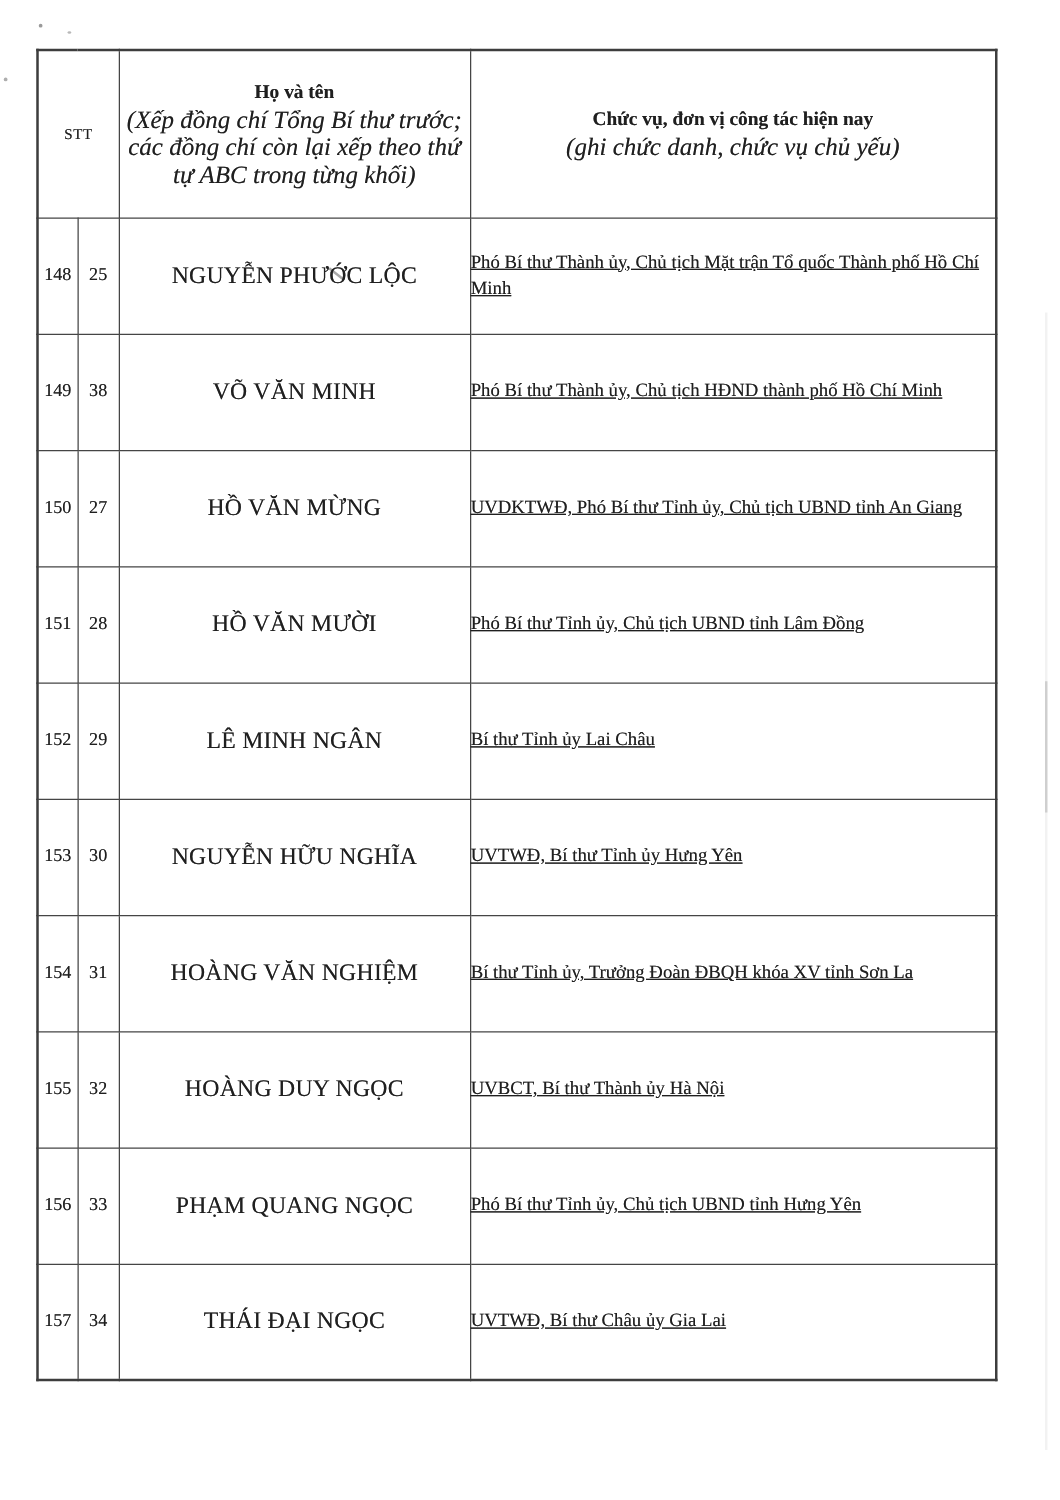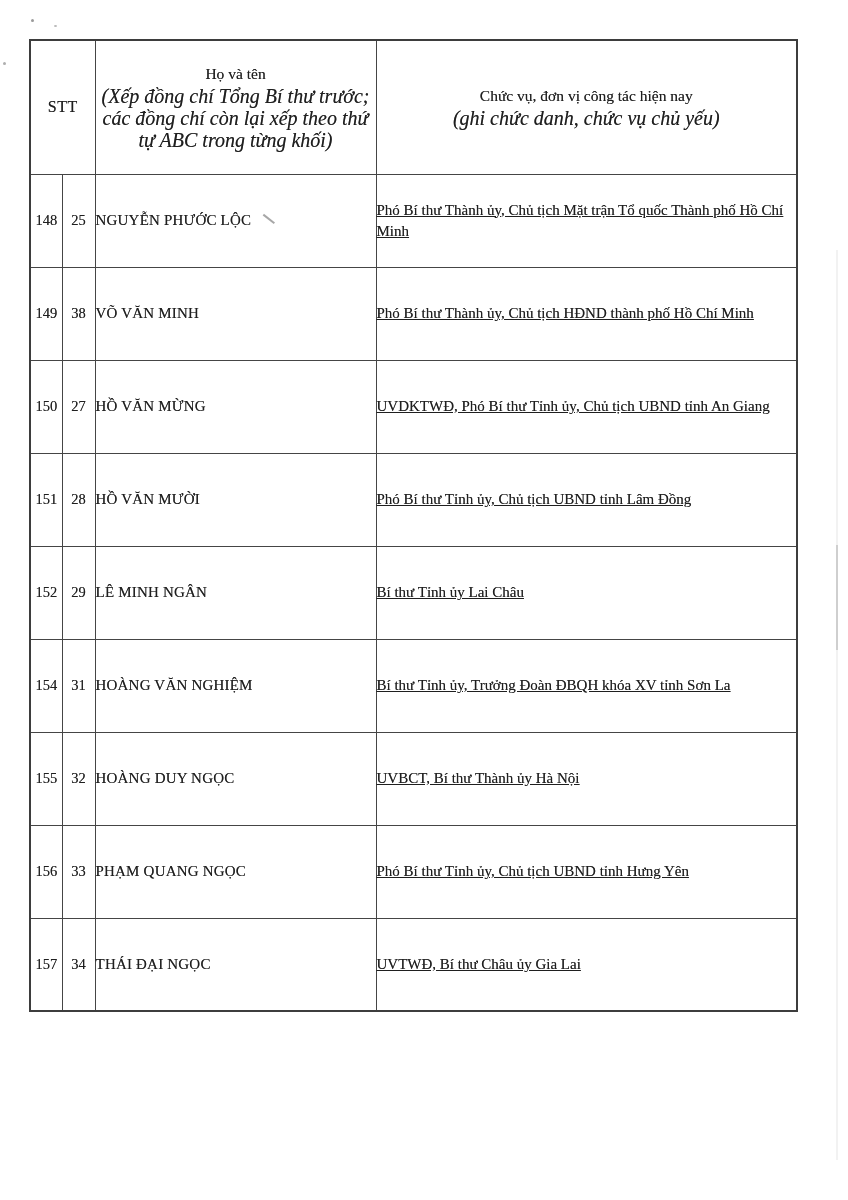--- a/index.html
+++ b/index.html
@@ -64,47 +64,48 @@
     border: 1.5px solid #454545;
     padding: 0;
     vertical-align: middle;
     font-weight: normal;
   }
   table.doc { border: 2px solid #3d3d3d; }
 
   thead tr { height: 134px; }
   th.h-stt {
     font-weight: bold;
-    font-size: 16px;
+    font-size: 12px;
     letter-spacing: .5px;
     text-align: center;
   }
   th.h-name, th.h-pos { text-align: center; }
   .h-title {
-    font-weight: normal;
+    font-weight: bold;
     font-size: 15.5px;
     line-height: 22px;
   }
   .h-note {
     font-style: italic;
     font-size: 20px;
     line-height: 22px;
     font-weight: normal;
   }
   th.h-name .h-note { padding: 0 4px; }
 
   tbody tr { height: 93px; }
   td.stt, td.no {
     text-align: center;
     font-size: 14.5px;
   }
   td.name {
     padding-left: 5px;
-    font-size: 15px;
+    font-size: 19px;
     letter-spacing: .2px;
+    text-align: center;
   }
   td.position {
     padding-left: 5px;
     padding-right: 10px;
     font-size: 15px;
     line-height: 21px;
     text-decoration: underline;
   }
   
   td, th { text-shadow: 0 0 .5px rgba(40,40,40,.65); }
@@ -167,20 +168,26 @@
           <td class="name">HỒ VĂN MƯỜI</td>
           <td class="position">Phó Bí thư Tỉnh ủy, Chủ tịch UBND tỉnh Lâm Đồng</td>
         </tr>
         <tr>
           <td class="stt">152</td>
           <td class="no">29</td>
           <td class="name">LÊ MINH NGÂN</td>
           <td class="position">Bí thư Tỉnh ủy Lai Châu</td>
         </tr>
         <tr>
+          <td class="stt">153</td>
+          <td class="no">30</td>
+          <td class="name">NGUYỄN HỮU NGHĨA</td>
+          <td class="position">UVTWĐ, Bí thư Tỉnh ủy Hưng Yên</td>
+        </tr>
+        <tr>
           <td class="stt">154</td>
           <td class="no">31</td>
           <td class="name">HOÀNG VĂN NGHIỆM</td>
           <td class="position">Bí thư Tỉnh ủy, Trưởng Đoàn ĐBQH khóa XV tỉnh Sơn La</td>
         </tr>
         <tr>
           <td class="stt">155</td>
           <td class="no">32</td>
           <td class="name">HOÀNG DUY NGỌC</td>
           <td class="position">UVBCT, Bí thư Thành ủy Hà Nội</td>

